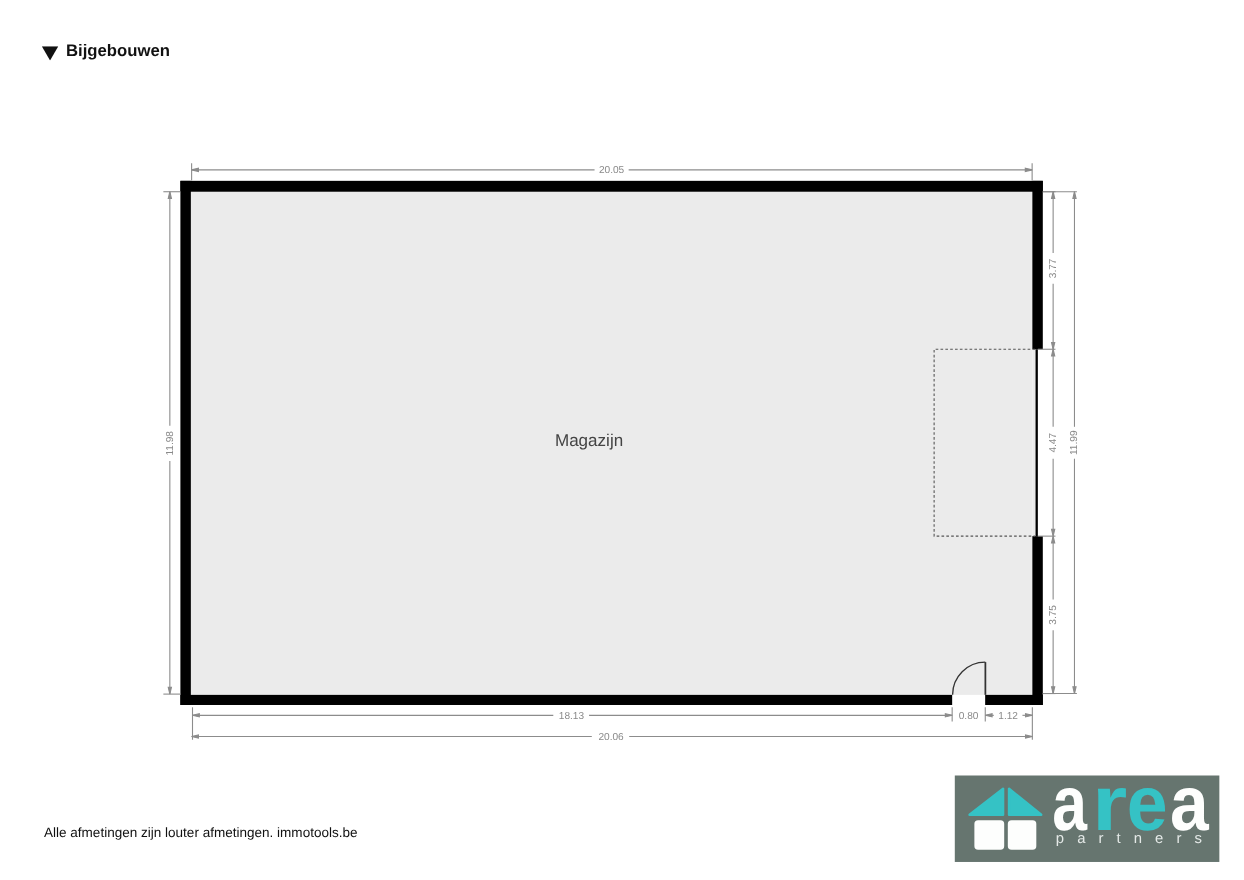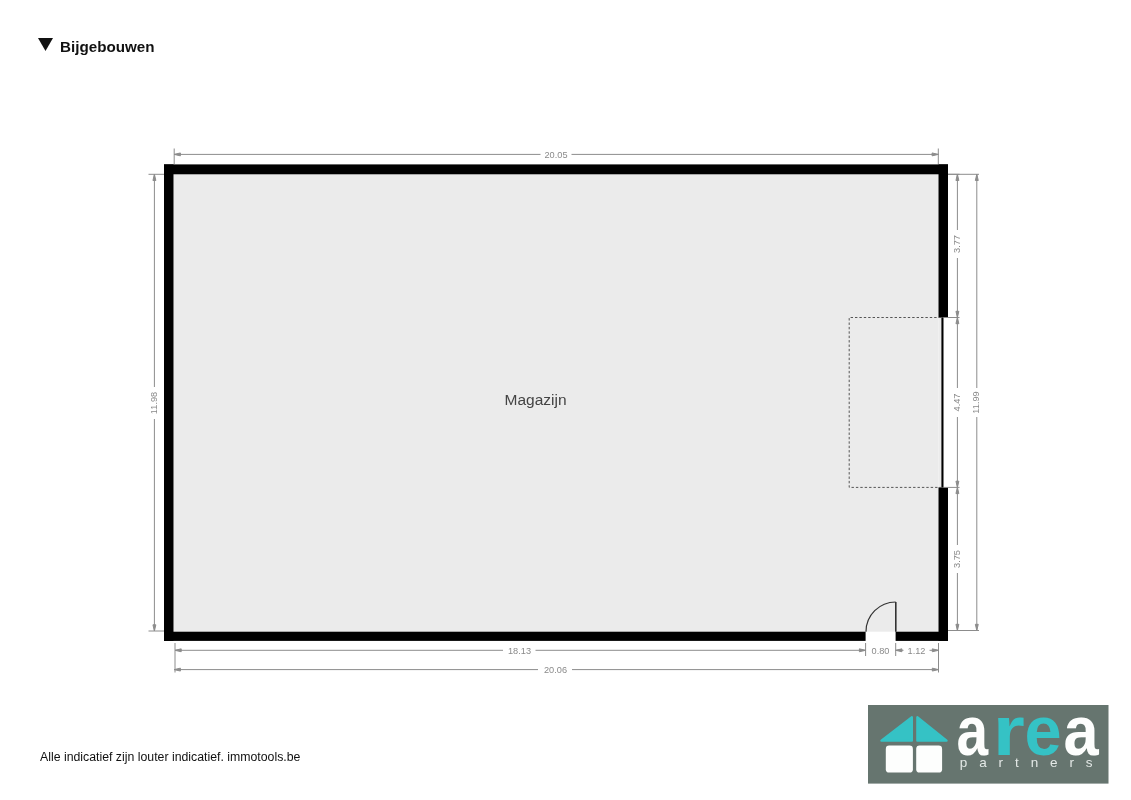--- a/index.html
+++ b/index.html
@@ -1,17 +1,17 @@
 <!DOCTYPE html>
 <html><head>
 <meta charset="utf-8">
 <style>
   html,body{margin:0;padding:0;background:#ffffff;}
   body{width:1131px;height:800px;position:relative;font-family:"Liberation Sans",sans-serif;overflow:hidden;}
-  .hdr{position:absolute;left:38px;top:37.5px;display:flex;align-items:flex-start;}
+  .hdr{position:absolute;left:38px;top:37.5px;display:flex;align-items:flex-end;}
   .hdr svg{display:block;margin-right:7px;}
   .hdr span{font-size:15.2px;font-weight:bold;color:#111;}
   .footer{position:absolute;left:40px;top:749.5px;font-size:12.3px;color:#111;}
 </style>
 </head>
 <body>
 
 <div class="hdr">
 
   <svg width="15" height="13" viewBox="0 0 15 13">
@@ -167,13 +167,13 @@
     <text x="0" y="0" transform="translate(992.7,754.5) scale(1.16,1)" font-size="71" font-weight="bold" fill="#35c2c5">r</text>
 
     <text x="0" y="0" transform="translate(1024.4,754.5) scale(0.94,1)" font-size="71" font-weight="bold" fill="#35c2c5">e</text>
 
     <text x="0" y="0" transform="translate(1063.6,754.5) scale(0.89,1)" font-size="71" font-weight="bold" fill="#fdfefd">a</text>
 
     <text x="959.8" y="766.5" font-size="13.5" fill="#e4e9e7" letter-spacing="11.9">partners</text>
   </g>
 </svg>
 
-<div class="footer">Alle indicatief zijn louter indicatief. immotools.be</div>
+<div class="footer">Alle afmetingen zijn louter afmetingen. immotools.be</div>
 
 </body></html>

